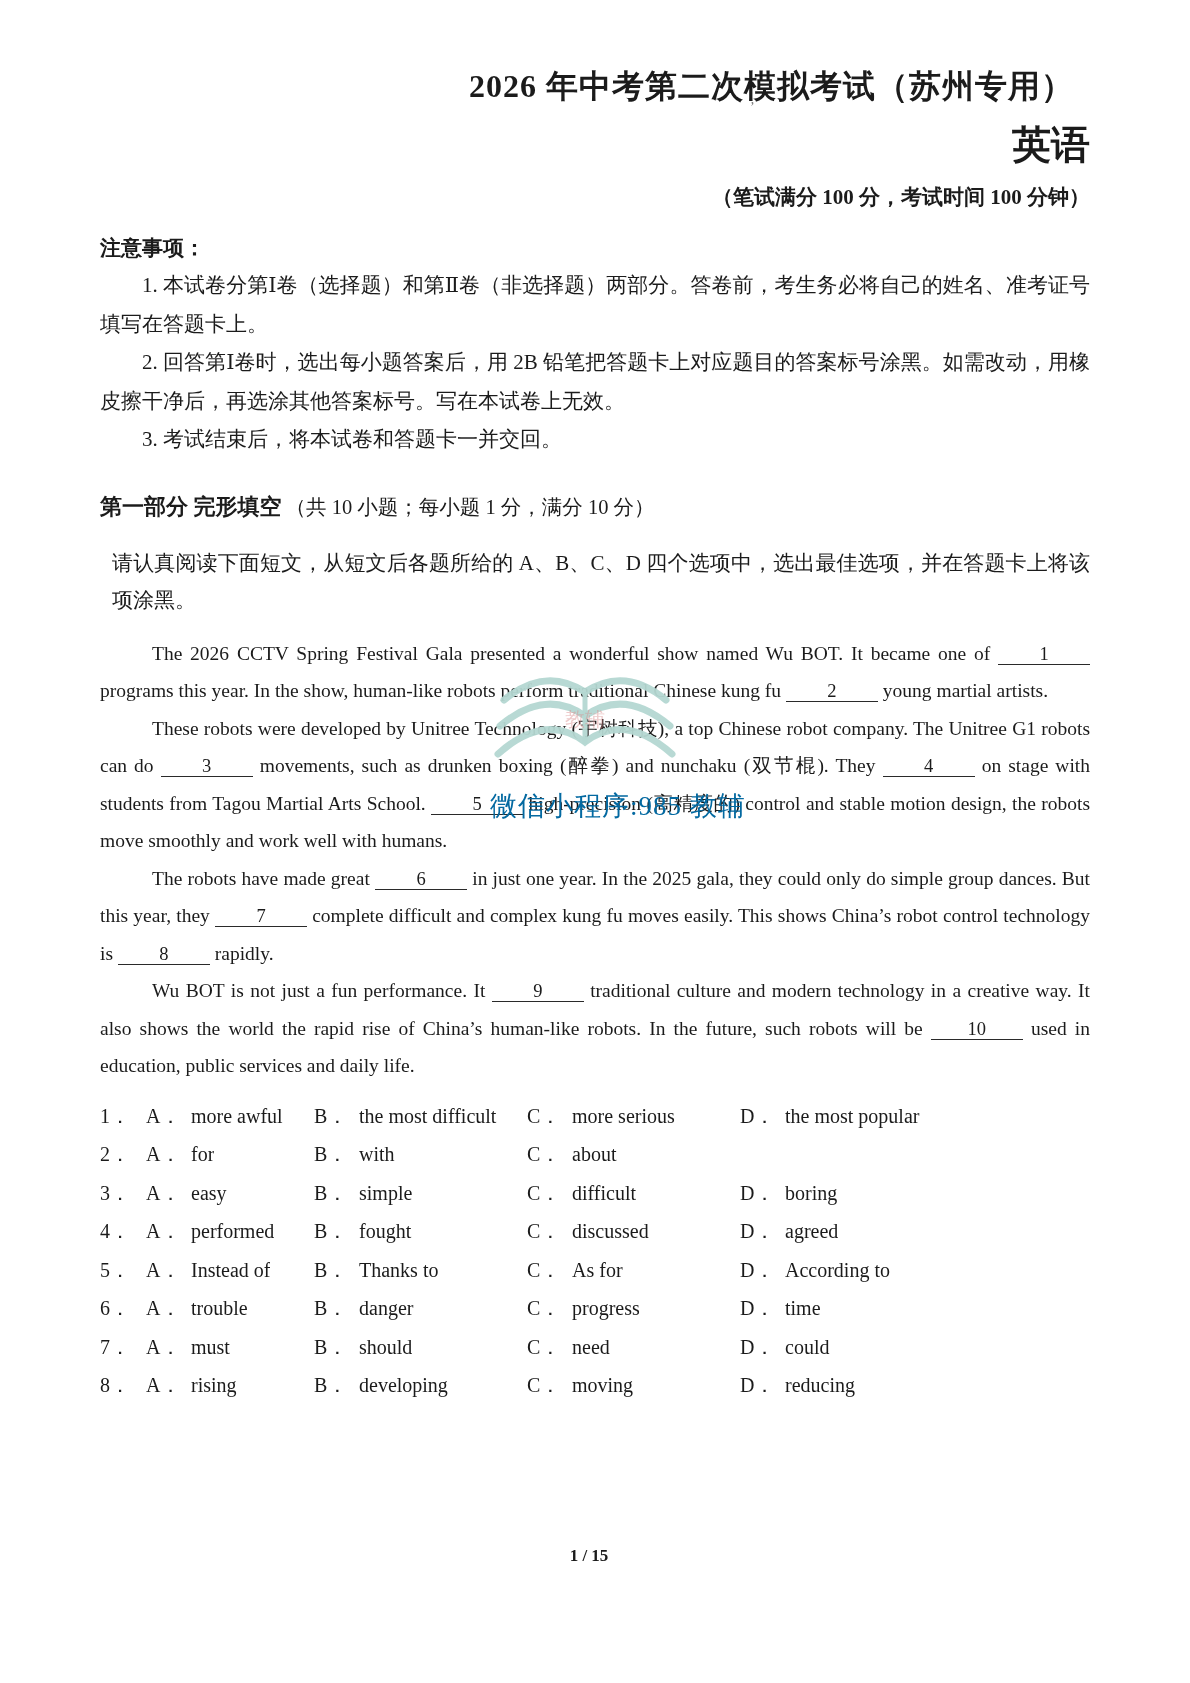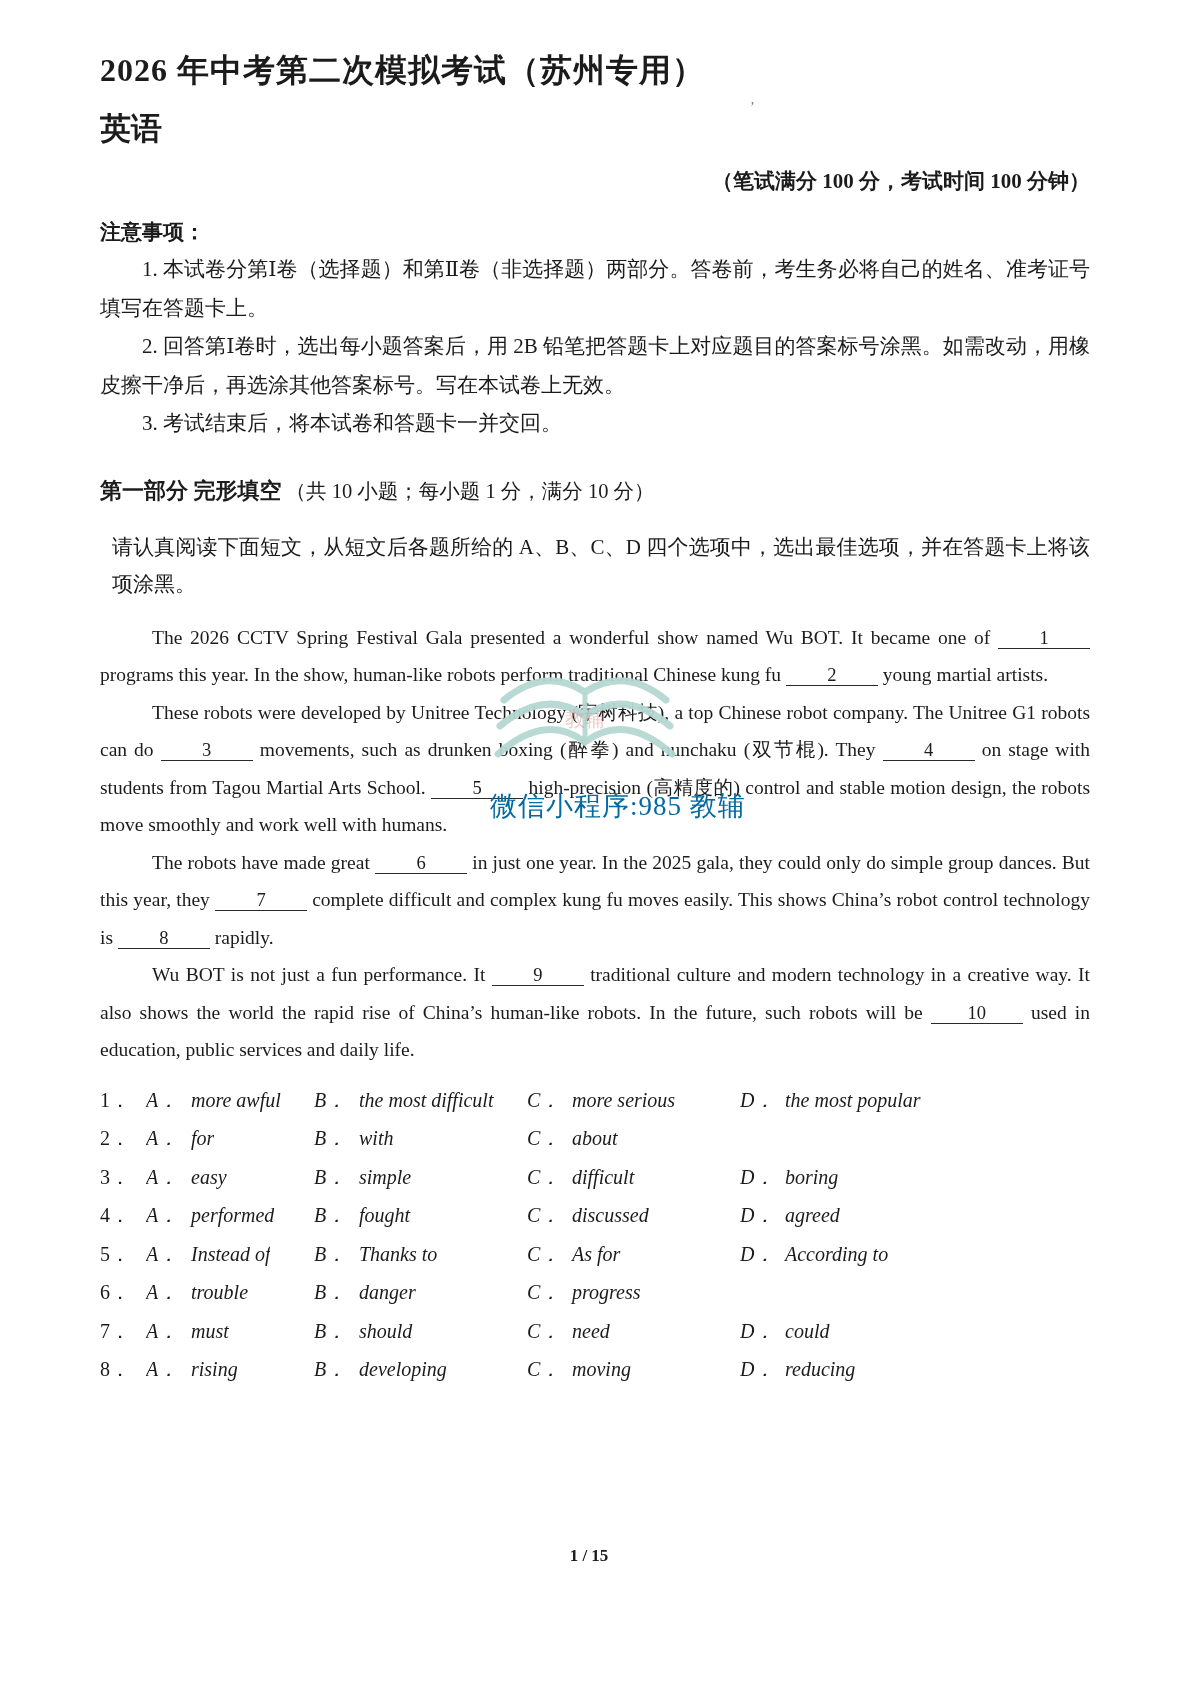--- a/index.html
+++ b/index.html
@@ -8,29 +8,29 @@
     width:1190px;height:1683px;
     margin:0 auto;
     background:#ffffff;
     color:#1b1b1b;
     font-family:"Liberation Serif","DejaVu Serif",serif;
     overflow:hidden;
   }
   .content{padding:0 100px;}
 
   .doc-title{
-    margin:0;padding-top:52px;
-    text-align:left;
+    margin:16px;padding-top:52px;
+    text-align:right;
     font-size:32px;font-weight:bold;line-height:36px;
     letter-spacing:1px;
   }
   .doc-subject{
     margin:24px 0 0 0;
-    text-align:left;
-    font-size:31px;font-weight:bold;line-height:34px;
+    text-align:right;
+    font-size:39px;font-weight:bold;line-height:34px;
   }
   .exam-info{
     margin:22px 0 0 0;
     text-align:right;
     font-size:21px;font-weight:bold;line-height:26px;
   }
   .stray-mark{
     position:absolute;top:100px;left:750px;
     font-size:14px;color:#777;
   }
@@ -81,21 +81,21 @@
   .options{margin-top:12px;}
   .q-row{
     display:grid;
     grid-template-columns:214px 213px 213px auto;
     font-size:20px;
     line-height:38.5px;
   }
   .q-first{display:flex;}
   .q-num{display:inline-block;width:46px;flex:0 0 46px;}
   .opt-letter{display:inline-block;width:45px;}
-  .opt{white-space:nowrap;overflow:hidden;font-style:italic;}
+  .opt{white-space:nowrap;overflow:hidden;}
 
   .watermark{
     position:absolute;
     left:490px;top:660px;
     width:220px;
     pointer-events:none;
   }
   .watermark-text{
     margin-top:4px;
     font-size:27px;
@@ -210,20 +210,21 @@
         <div class="opt"><span class="opt-letter">D．</span><span class="opt-text">According to</span></div>
       </div>
 
       <div class="q-row">
         <div class="q-first">
           <span class="q-num">6．</span>
           <span class="opt"><span class="opt-letter">A．</span><span class="opt-text">trouble</span></span>
         </div>
         <div class="opt"><span class="opt-letter">B．</span><span class="opt-text">danger</span></div>
         <div class="opt"><span class="opt-letter">C．</span><span class="opt-text">progress</span></div>
+        <div class="opt"><span class="opt-letter">D．</span><span class="opt-text">time</span></div>
       </div>
 
       <div class="q-row">
         <div class="q-first">
           <span class="q-num">7．</span>
           <span class="opt"><span class="opt-letter">A．</span><span class="opt-text">must</span></span>
         </div>
         <div class="opt"><span class="opt-letter">B．</span><span class="opt-text">should</span></div>
         <div class="opt"><span class="opt-letter">C．</span><span class="opt-text">need</span></div>
         <div class="opt"><span class="opt-letter">D．</span><span class="opt-text">could</span></div>

